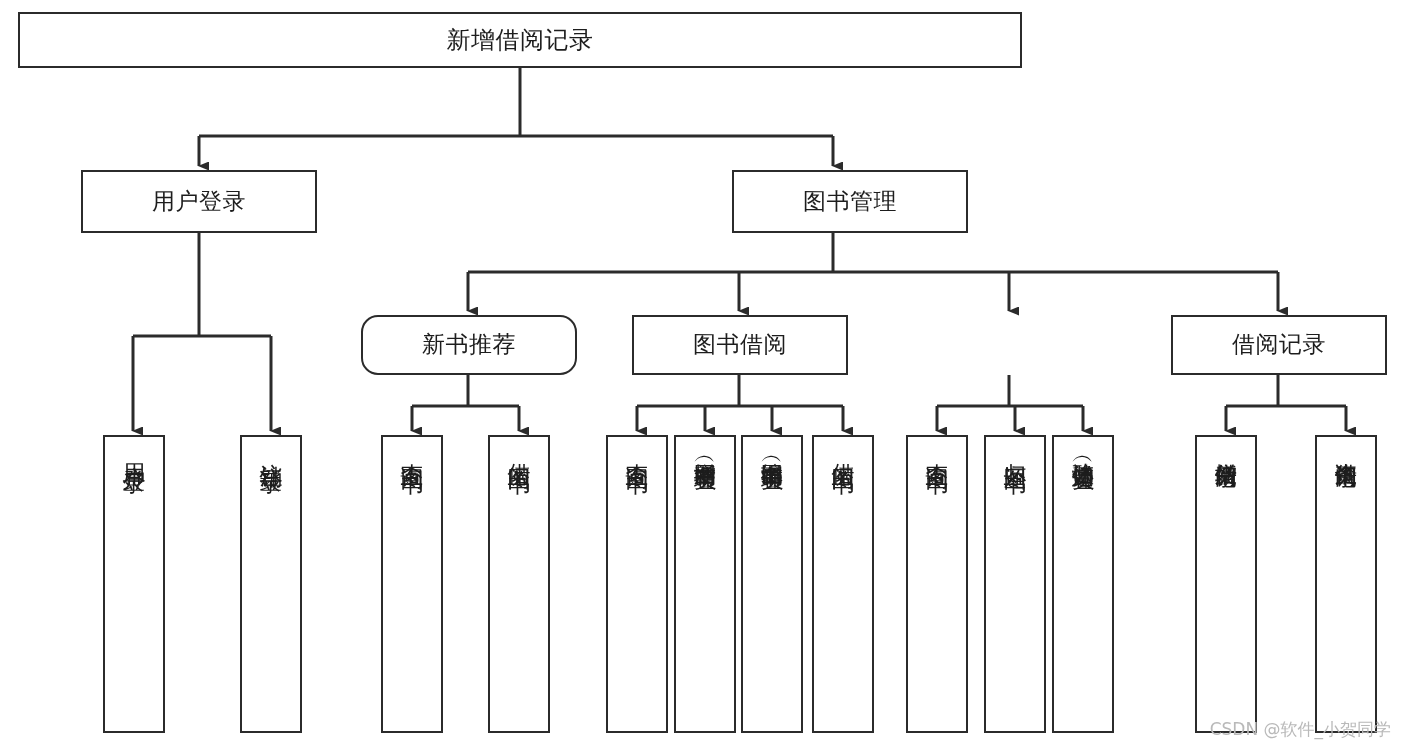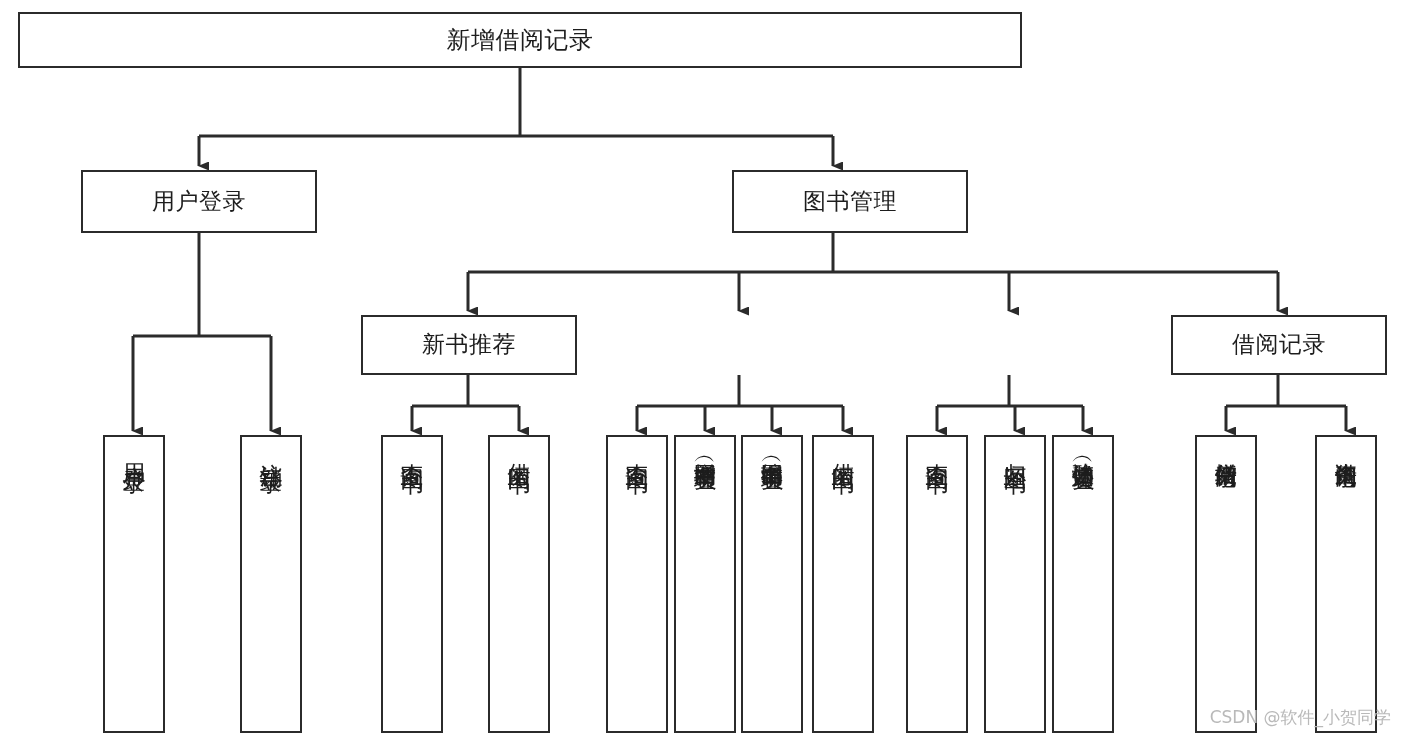--- a/index.html
+++ b/index.html
@@ -63,21 +63,21 @@
     white-space: nowrap;
   }
   .node.leaf.tall-text .label {
     font-size: 22px;
     letter-spacing: 1px;
   }
 
   #watermark {
     position: absolute;
     right: 14px;
-    bottom: 18px;
+    bottom: 6px;
     font-size: 17px;
     color: #b9b9b9;
     font-family: "DejaVu Sans", "Liberation Sans", sans-serif;
     white-space: nowrap;
     z-index: 5;
     user-select: none;
   }
 </style>
 </head>
 <body>
@@ -138,22 +138,25 @@
     <span class="label">新增借阅记录</span>
   </div>
 
   <div class="node level2" style="left:81px; top:170px; width:236px; height:63px;">
     <span class="label">用户登录</span>
   </div>
   <div class="node level2" style="left:712px; top:170px; width:236px; height:63px;margin-left:20px;">
     <span class="label">图书管理</span>
   </div>
 
-  <div class="node level3" style="left:361px; top:315px; width:216px; height:60px;">
+  <div class="node level3" style="left:361px; top:315px; width:216px; height:60px;border-radius:17px;">
     <span class="label">新书推荐</span>
+  </div>
+  <div class="node level3" style="left:632px; top:315px; width:216px; height:60px;">
+    <span class="label">图书借阅</span>
   </div>
   <div class="node level3" style="left:1171px; top:315px; width:216px; height:60px;align-items:center;">
     <span class="label">借阅记录</span>
   </div>
 
   <div class="node leaf" style="left:103px; top:435px; width:62px; height:298px;">
     <span class="label">用户登录</span>
   </div>
   <div class="node leaf" style="left:240px; top:435px; width:62px; height:298px;">
     <span class="label">注销登录</span>

